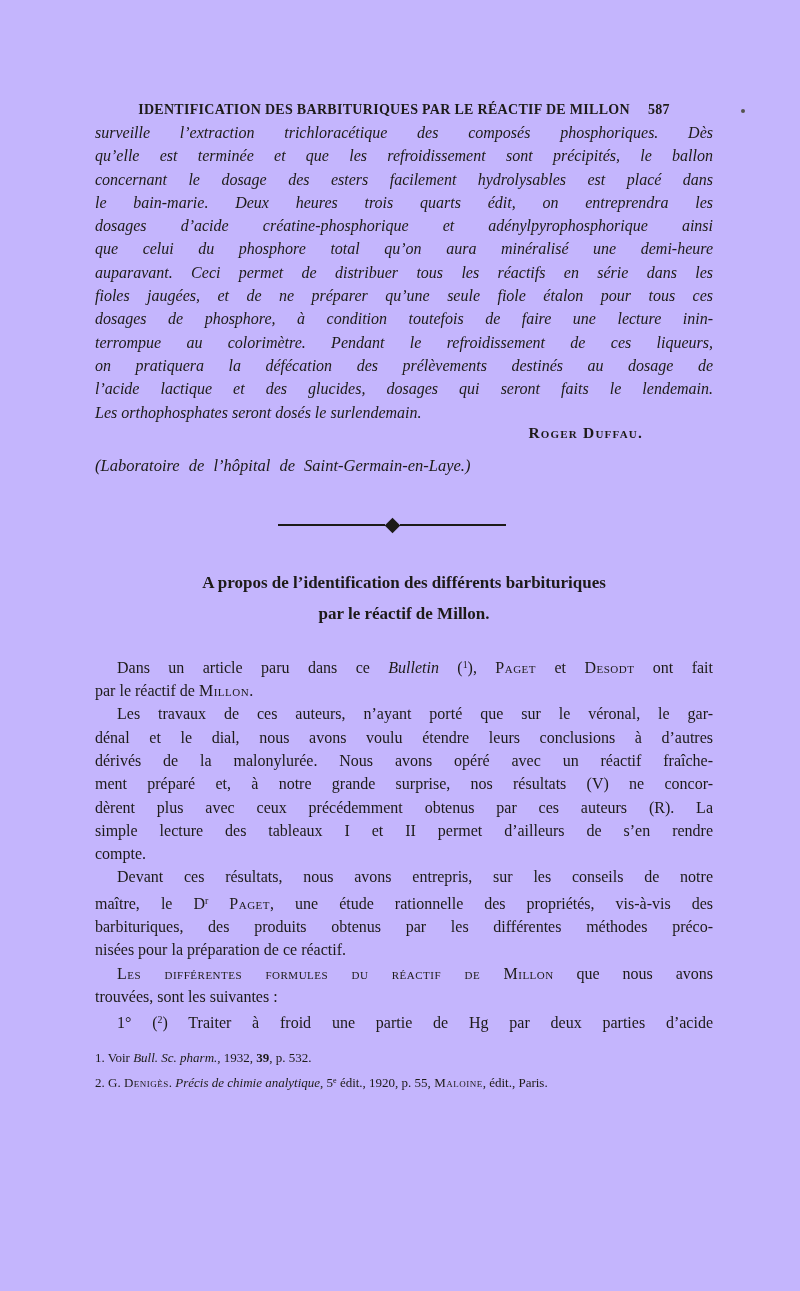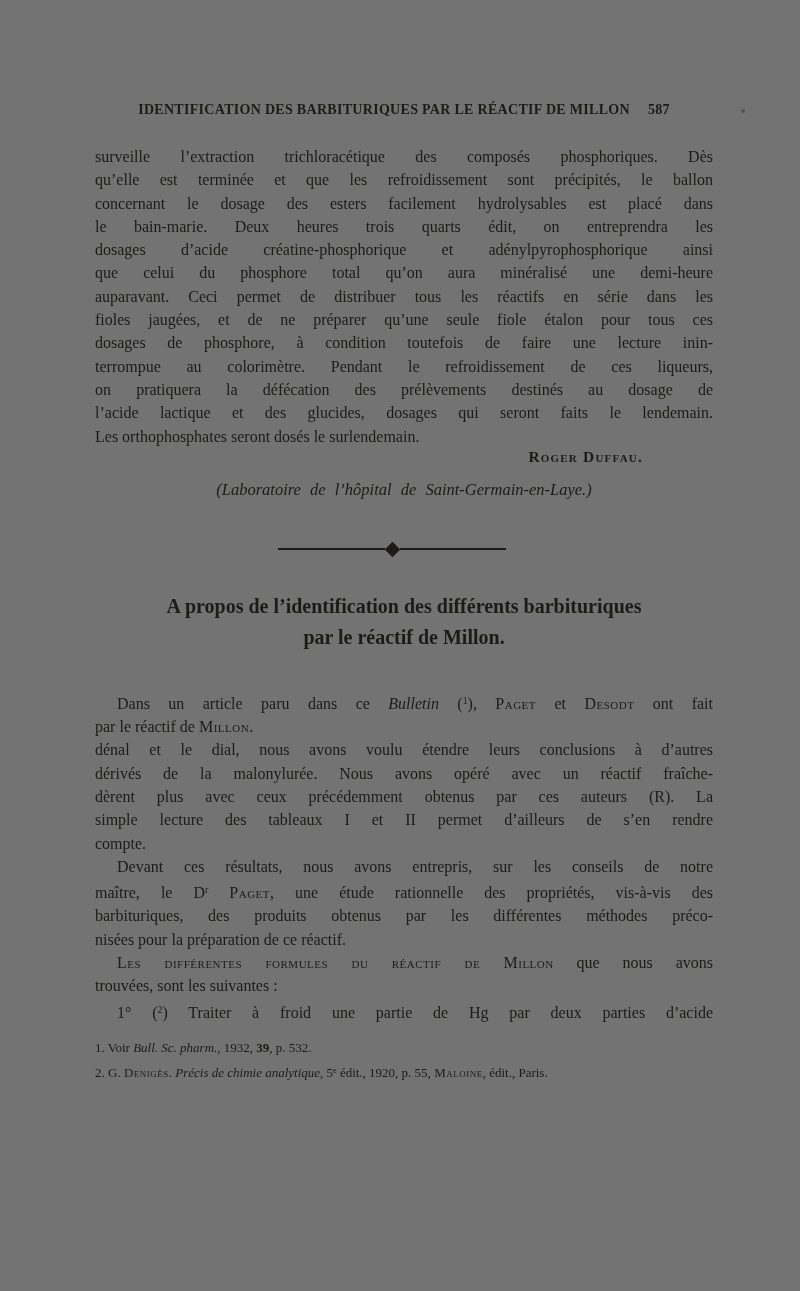--- a/index.html
+++ b/index.html
@@ -1,35 +1,35 @@
 <!DOCTYPE html>
 <html><head>
 <meta charset="utf-8">
 <style>
   html,body{margin:0;padding:0;background:#fcfcfa;}
   .page{
     position:relative;
     width:800px;height:1291px;
-    background:#737373;
+    background:#c4b5fd;
     color:#1d1b18;
     font-family:"Liberation Serif","DejaVu Serif",serif;
     overflow:hidden;
   }
   .textcol{margin-left:95px;width:618px;}
   .header{
     margin-left:95px;width:618px;
     padding-top:102px;
     text-align:center;
     font-weight:bold;
     font-size:14px;
     letter-spacing:0.3px;
     white-space:nowrap;
   }
   .pagenum{margin-left:18px;}
-  .p1{margin-top:27px;}
+  .p1{margin-top:3px;font-style:italic;}
   .line{
     font-size:16px;
     line-height:23.3px;
     text-align:justify;
     text-align-last:justify;
     white-space:nowrap;
   }
   .line.noj{text-align-last:left;}
   .line.ind{text-indent:22px;}
   .sig{
@@ -37,21 +37,21 @@
     text-align:right;
     padding-right:70px;
     box-sizing:border-box;
     font-variant:small-caps;
     font-weight:bold;
     letter-spacing:1.2px;
     font-size:15.5px;
   }
   .affil{
     margin-top:14px;
-    text-align:center;
+    text-align:left;
     font-style:italic;
     font-size:16.5px;
     word-spacing:5px;
   }
   .divider{
     margin:44px auto 0;
     width:228px;
     display:flex;
     align-items:center;
     transform:translateX(-12px);
@@ -61,24 +61,24 @@
     width:11px;height:11px;
     background:#1d1b18;
     transform:rotate(45deg);
     margin:0 2px;
     flex:0 0 auto;
   }
   .title{
     margin-top:36px;
     text-align:center;
     font-weight:bold;
-    font-size:20px;
+    font-size:17px;
     line-height:31px;
   }
-  .paras{margin-top:36px;}
+  .paras{margin-top:24px;}
   .footnotes{margin-top:12px;}
   .footnotes .line{
     font-size:13px;
     line-height:23px;
   }
   .i{font-style:italic;}
   .sc{font-variant:small-caps;letter-spacing:0.5px;}
   .b{font-weight:bold;}
   .sup{font-size:62%;vertical-align:0.5em;}
   .speck{
@@ -128,22 +128,24 @@
     <div>A propos de l’identification des différents barbituriques</div>
     <div>par le réactif de Millon.</div>
   </div>
 
   <div class="textcol paras">
       <div class="para">
         <div class="line ind"><span>Dans un article paru dans ce </span><span class="i">Bulletin</span><span> (</span><span class="sup">1</span><span>), </span><span class="sc">Paget</span><span> et </span><span class="sc">Desodt</span><span> ont fait</span></div>
         <div class="line noj"><span>par le réactif de </span><span class="sc">Millon</span><span>.</span></div>
       </div>
       <div class="para">
+        <div class="line ind"><span>Les travaux de ces auteurs, n’ayant porté que sur le véronal, le gar-</span></div>
         <div class="line"><span>dénal et le dial, nous avons voulu étendre leurs conclusions à d’autres</span></div>
         <div class="line"><span>dérivés de la malonylurée. Nous avons opéré avec un réactif fraîche-</span></div>
+        <div class="line"><span>ment préparé et, à notre grande surprise, nos résultats (V) ne concor-</span></div>
         <div class="line"><span>dèrent plus avec ceux précédemment obtenus par ces auteurs (R). La</span></div>
         <div class="line"><span>simple lecture des tableaux I et II permet d’ailleurs de s’en rendre</span></div>
         <div class="line noj"><span>compte.</span></div>
       </div>
       <div class="para">
         <div class="line ind"><span>Devant ces résultats, nous avons entrepris, sur les conseils de notre</span></div>
         <div class="line"><span>maître, le D</span><span class="sup">r</span><span> </span><span class="sc">Paget</span><span>, une étude rationnelle des propriétés, vis-à-vis des</span></div>
         <div class="line"><span>barbituriques, des produits obtenus par les différentes méthodes préco-</span></div>
         <div class="line noj"><span>nisées pour la préparation de ce réactif.</span></div>
       </div>

